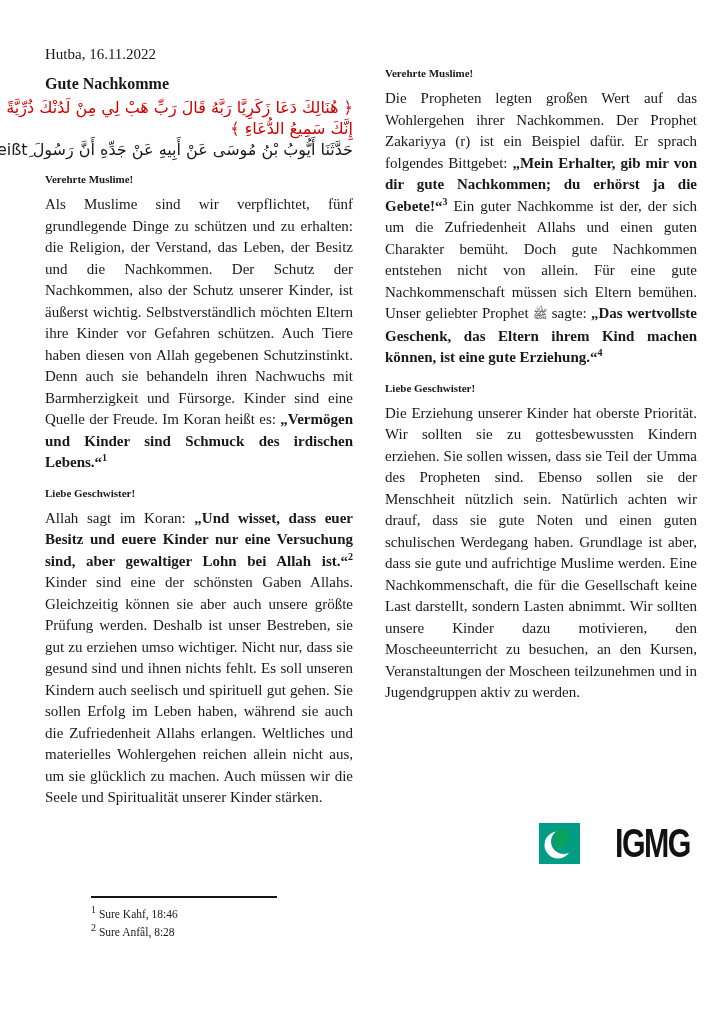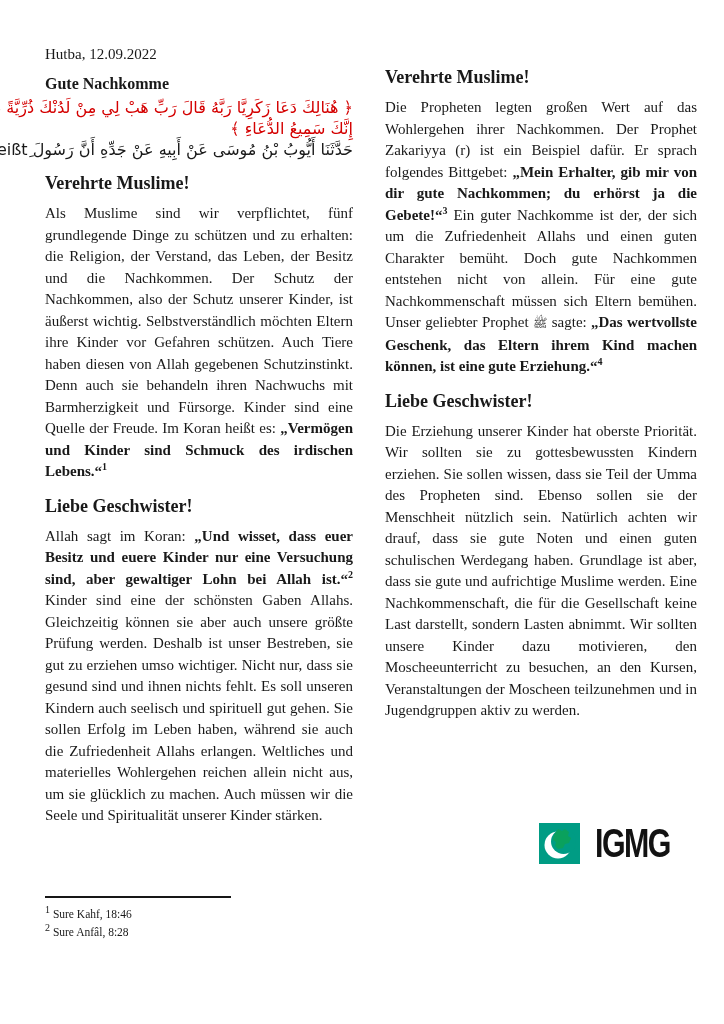--- a/index.html
+++ b/index.html
@@ -33,21 +33,21 @@
     direction: rtl;
     font-family: "DejaVu Sans", sans-serif;
     font-size: 16px;
     line-height: 21px;
     margin: 0 0 2px 0;
   }
   .ar-line { white-space: nowrap; }
   .ar-line.red { color: var(--arabic-red, #d40000); }
 
   .blocks h3.heading {
-    font-size: 18px;
+    font-size: 11px;
     font-weight: bold;
     margin: 13px 0 9px 0;
   }
   .col-right .blocks > h3.heading:first-child { margin-top: 0; }
   .blocks p.para {
     font-size: 15px;
     line-height: 21.5px;
     text-align: justify;
     margin: 0 0 11px 0;
   }
@@ -59,59 +59,60 @@
   }
   .arabic-inline { font-family: "DejaVu Sans", sans-serif; font-size: 12px; }
 
   .logo {
     position: absolute;
     left: 539px;
     top: 822px;
     display: flex;
     align-items: center;
     height: 42px;
+    gap: 20px;
   }
   .logo-text {
     font-family: "Liberation Sans", sans-serif;
     font-weight: bold;
     font-size: 40px;
     letter-spacing: -2px;
     color: #121212;
     transform: scaleX(0.76);
     transform-origin: left center;
     margin-left: 15px;
     line-height: 42px;
   }
 
   .footnotes {
     position: absolute;
     left: 45px;
     right: 27px;
     top: 896px;
     display: flex;
   }
-  .fn-col-left  { width: 340px; }
+  .fn-col-left  { width: 340px; margin-left: 46px; }
   .fn-col-right { width: 330px; padding-top: 9px; }
   .fn-separator {
     width: 186px;
     height: 2px;
     background: #161616;
     margin-bottom: 7px;
   }
   .footnote { font-size: 11.5px; line-height: 18px; }
 </style>
 </head>
 <body>
 
 <div class="page">
 
   <div class="columns">
 
     <div class="col-left">
-      <div class="header-date">Hutba, 12.09.2022</div>
+      <div class="header-date">Hutba, 16.11.2022</div>
       <div class="doc-title">Gute Nachkomme</div>
       <div class="arabic">
           <div class="ar-line red" dir="rtl">﴿ هُنَالِكَ دَعَا زَكَرِيَّا رَبَّهُ قَالَ رَبِّ هَبْ لِي مِنْ لَدُنْكَ ذُرِّيَّةً طَيِّبَةً</div>
           <div class="ar-line red" dir="rtl">إِنَّكَ سَمِيعُ الدُّعَاءِ ﴾</div>
           <div class="ar-line" dir="rtl">حَدَّثَنَا أَيُّوبُ بْنُ مُوسَى عَنْ أَبِيهِ عَنْ جَدِّهِ أَنَّ رَسُولَ heißtِ ﷺ</div>
         </div>
       <div class="blocks">
           <h3 class="heading">Verehrte Muslime!</h3>
           <p class="para"><span>Als Muslime sind wir verpflichtet, fünf grundlegende Dinge zu schützen und zu erhalten: die Religion, der Verstand, das Leben, der Besitz und die Nachkommen. Der Schutz der Nachkommen, also der Schutz unserer Kinder, ist äußerst wichtig. Selbstverständlich möchten Eltern ihre Kinder vor Gefahren schützen. Auch Tiere haben diesen von Allah gegebenen Schutzinstinkt. Denn auch sie behandeln ihren Nachwuchs mit Barmherzigkeit und Fürsorge. Kinder sind eine Quelle der Freude. Im Koran heißt es: </span><span class="bold">„Vermögen und Kinder sind Schmuck des irdischen Lebens.“</span><sup class="bold">1</sup></p>
           <h3 class="heading">Liebe Geschwister!</h3>

